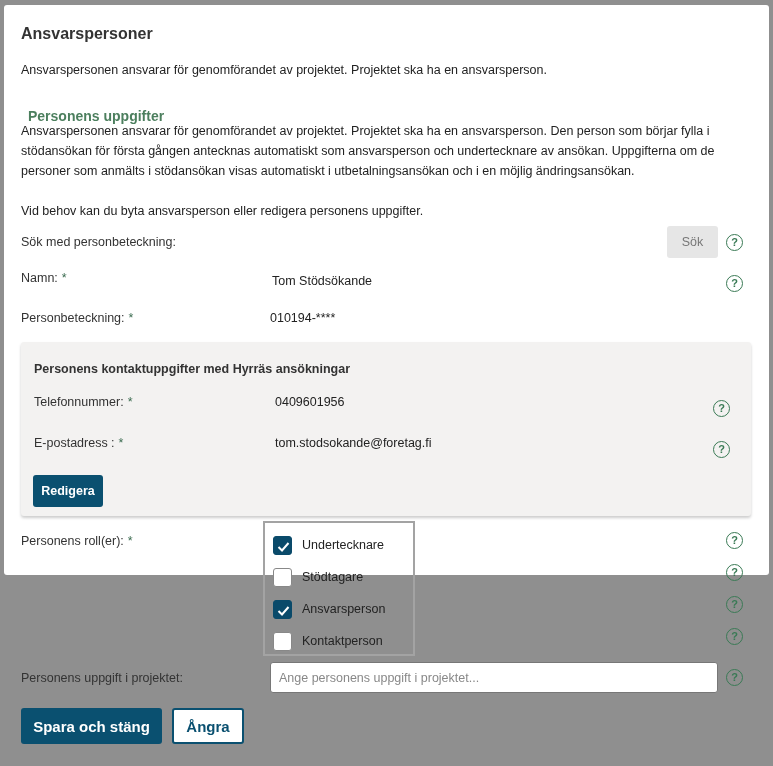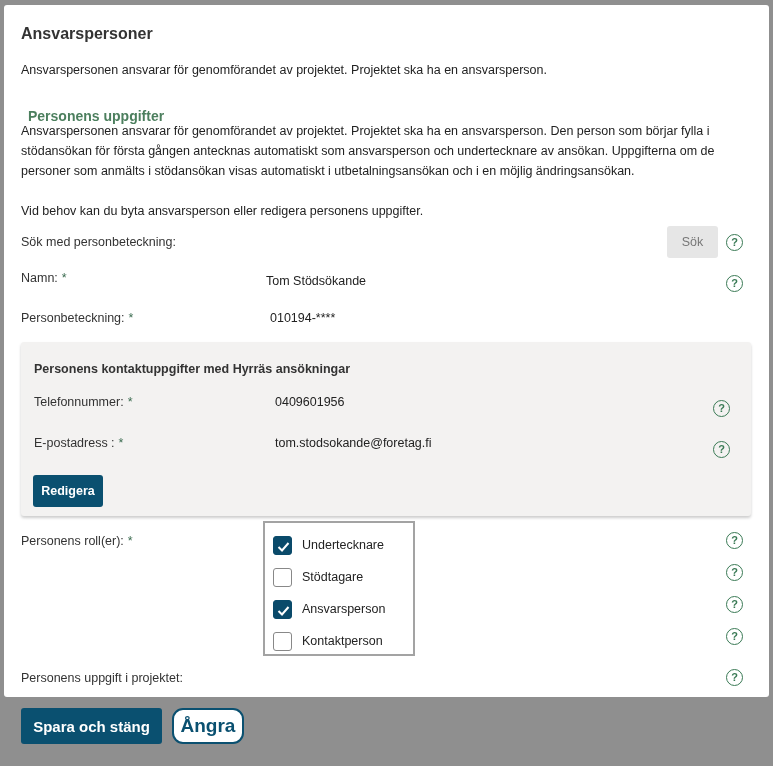--- a/index.html
+++ b/index.html
@@ -5,21 +5,21 @@
   * { box-sizing: border-box; }
   html, body { margin: 0; padding: 0; }
   body {
     width: 773px; height: 766px; overflow: hidden;
     background: #8f8f8f;
     font-family: "Liberation Sans", "DejaVu Sans", sans-serif;
     color: #222;
     position: relative;
   }
   .modal {
-    position: absolute; left: 4px; top: 5px; width: 765px; height: 692px;
+    position: absolute; left: 4px; top: 5px; width: 765px; height: 570px;
     background: #fff; border-radius: 3px;
   }
   h2.title {
     position: absolute; left: 17px; top: 20px; margin: 0;
     font-size: 16px; font-weight: bold; color: #333;
   }
   .intro { position: absolute; left: 17px; top: 58px; font-size: 12.5px; color: #222; }
   h3.sub {
     position: absolute; left: 8px; top: 87px; margin: 16px;
     font-size: 14px; font-weight: bold; color: #4c7f5e;
@@ -88,42 +88,42 @@
   }
   .task-input::placeholder { color: #888; }
 
   .save-btn {
     position: absolute; left: 17px; top: 703px; width: 141px; height: 36px;
     background: #0a5070; color: #fff; border: none; border-radius: 3px;
     font-size: 15px; font-weight: bold; font-family: "Liberation Sans", sans-serif;
   }
   .cancel-btn {
     position: absolute; left: 168px; top: 703px; width: 72px; height: 36px;
-    background: #fff; color: #0a5070; border: 2px solid #0a5070; border-radius: 11px;
-    font-size: 19px; font-weight: bold; font-family: "Liberation Sans", sans-serif;
+    background: #fff; color: #0a5070; border: 2px solid #0a5070; border-radius: 3px;
+    font-size: 15px; font-weight: bold; font-family: "Liberation Sans", sans-serif;
   }
 </style>
 </head>
 <body>
 
 <div class="modal">
   <h2 class="title">Ansvarspersoner</h2>
   <div class="intro">Ansvarspersonen ansvarar för genomförandet av projektet. Projektet ska ha en ansvarsperson.</div>
   <h3 class="sub">Personens uppgifter</h3>
   <div class="para">Ansvarspersonen ansvarar för genomförandet av projektet. Projektet ska ha en ansvarsperson. Den person som börjar fylla i stödansökan för första gången antecknas automatiskt som ansvarsperson och undertecknare av ansökan. Uppgifterna om de personer som anmälts i stödansökan visas automatiskt i utbetalningsansökan och i en möjlig ändringsansökan.</div>
   <div class="para2">Vid behov kan du byta ansvarsperson eller redigera personens uppgifter.</div>
 
   <div class="label" style="left:17px; top:230px;">Sök med personbeteckning:</div>
   <button class="sok-btn">Sök</button>
   <div class="help" style="left:722px; top:229px;">?</div>
 
   <div class="label" style="left:17px; top:266px;">
     <span>Namn:</span><span class="req">*</span>
   </div>
-  <div class="value" style="left:262px; top:269px;">Tom Stödsökande</div>
+  <div class="value" style="left:268px; top:269px;">Tom Stödsökande</div>
   <div class="help" style="left:722px; top:270px;">?</div>
 
   <div class="label" style="left:17px; top:306px;">
     <span>Personbeteckning:</span><span class="req">*</span>
   </div>
   <div class="value" style="left:266px; top:306px;">010194-****</div>
 
   <div class="contact-panel">
     <div class="panel-title">Personens kontaktuppgifter med Hyrräs ansökningar</div>
     <div class="label" style="left:13px; top:53px;">
@@ -169,17 +169,18 @@
       </span>
       <span class="cb-label">Ansvarsperson</span>
     </div>
   </div>
   <div class="help" style="left:722px; top:527px;">?</div>
   <div class="help" style="left:722px; top:559px;">?</div>
   <div class="help" style="left:722px; top:591px;">?</div>
   <div class="help" style="left:722px; top:623px;">?</div>
 
   <div class="label" style="left:17px; top:666px;">Personens uppgift i projektet:</div>
+  <input class="task-input" type="text" placeholder="Ange personens uppgift i projektet..." style="">
   <div class="help" style="left:722px; top:664px;">?</div>
 
   <button class="save-btn">Spara och stäng</button>
   <button class="cancel-btn">Ångra</button>
 </div>
 
 </body></html>

